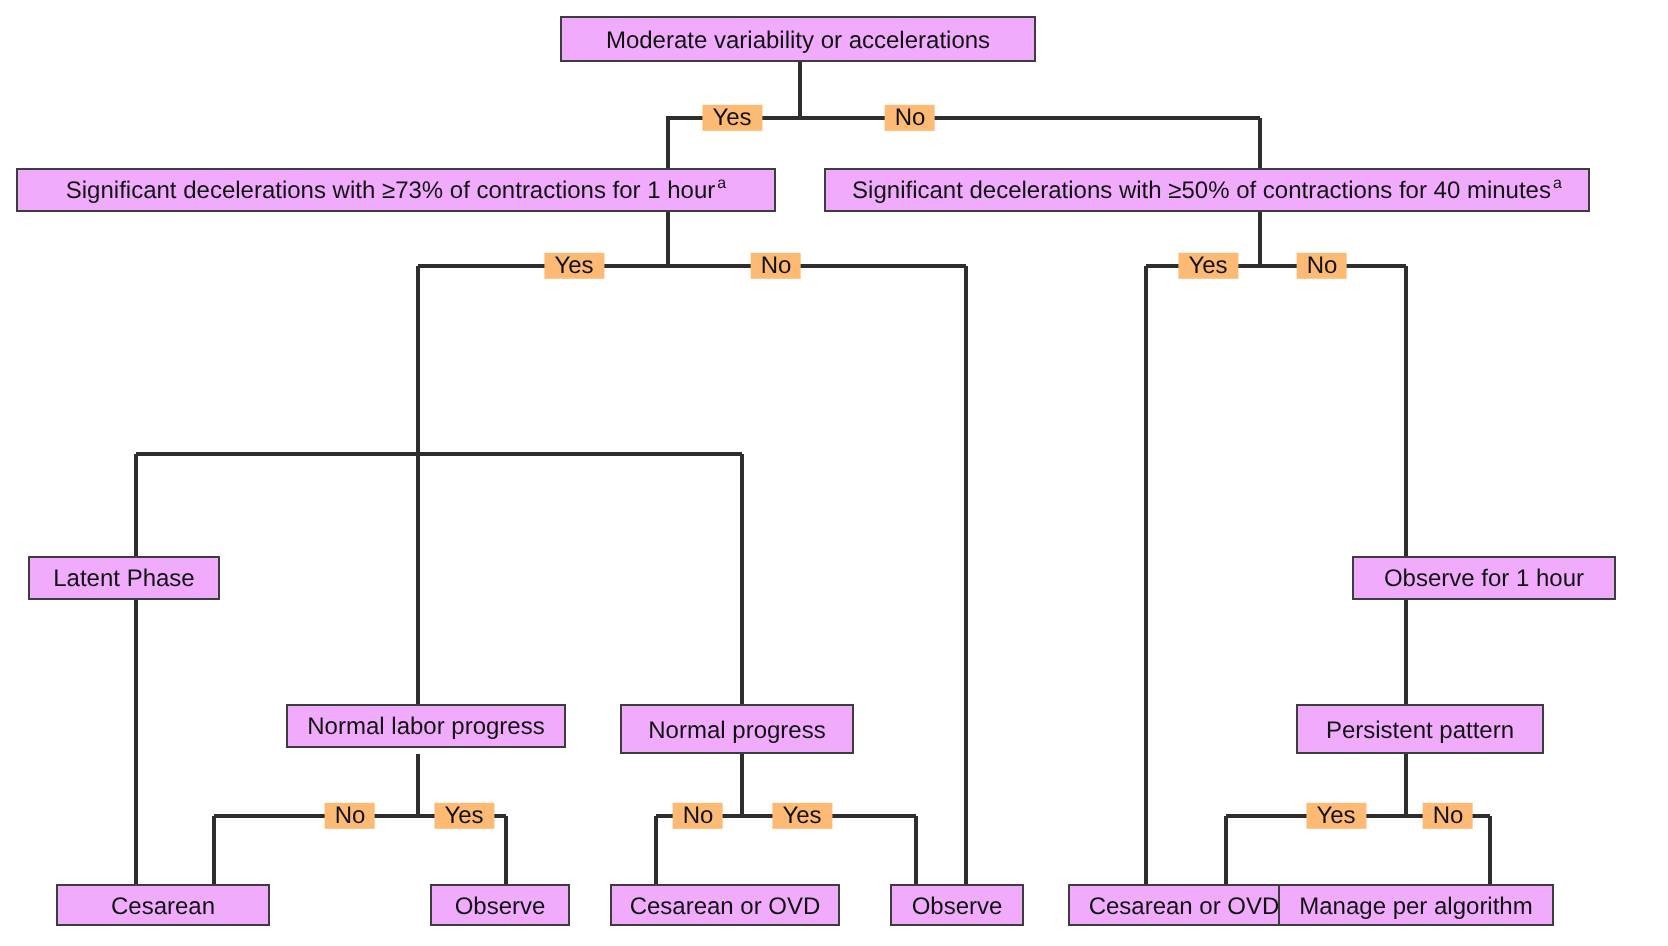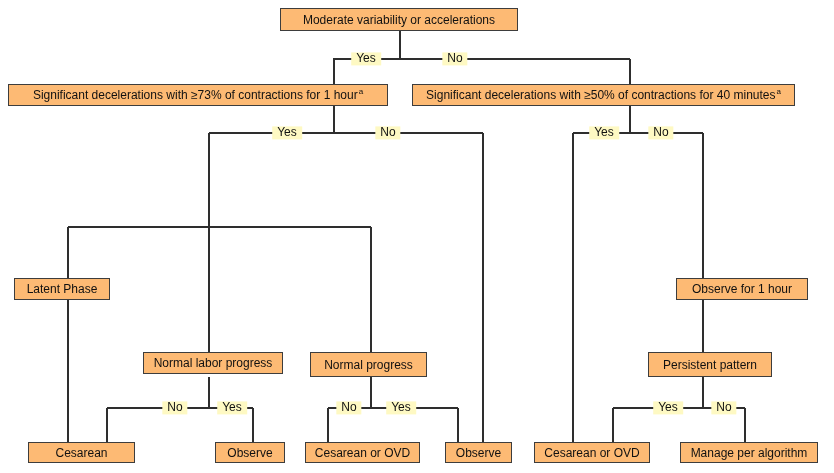--- a/index.html
+++ b/index.html
@@ -18,41 +18,41 @@
   #connectors {
     position: absolute;
     left: 0;
     top: 0;
     width: 834px;
     height: 473px;
   }
   .node {
     position: absolute;
     box-sizing: border-box;
-    background: #fdba74;
+    background: #f0abfc;
     border: 1px solid #3d3d3d;
     display: flex;
     align-items: center;
     justify-content: center;
     font-size: 12px;
     color: #111111;
     white-space: nowrap;
     line-height: 1;
   }
   .node sup {
     font-size: 8px;
     line-height: 0;
     margin-left: 1px;
     position: relative;
     top: -3px;
   }
   .edge-label {
     position: absolute;
     transform: translate(-50%, -50%);
-    background: #fef9c3;
+    background: #fdba74;
     padding: 0 5px;
     font-size: 12px;
     color: #111111;
     line-height: 1.1;
     white-space: nowrap;
   }
 </style>
 </head>
 <body>
 
@@ -126,21 +126,21 @@
   <div class="node" style="left:28px;  top:442px; width:107px; height:21px">Cesarean</div>
 
   <div class="node" style="left:215px; top:442px; width:70px;  height:21px">Observe</div>
 
   <div class="node" style="left:305px; top:442px; width:115px; height:21px">Cesarean or OVD</div>
 
   <div class="node" style="left:445px; top:442px; width:67px;  height:21px">Observe</div>
 
   <div class="node" style="left:534px; top:442px; width:116px; height:21px">Cesarean or OVD</div>
 
-  <div class="node" style="left:680px; top:442px; width:138px; height:21px">Manage per algorithm</div>
+  <div class="node" style="left:639px; top:442px; width:138px; height:21px">Manage per algorithm</div>
 
   <span class="edge-label" style="left:366px; top:59px">Yes</span>
   <span class="edge-label" style="left:455px; top:59px">No</span>
 
   <span class="edge-label" style="left:287px; top:133px">Yes</span>
   <span class="edge-label" style="left:388px; top:133px">No</span>
 
   <span class="edge-label" style="left:604px; top:133px">Yes</span>
   <span class="edge-label" style="left:661px; top:133px">No</span>
 

